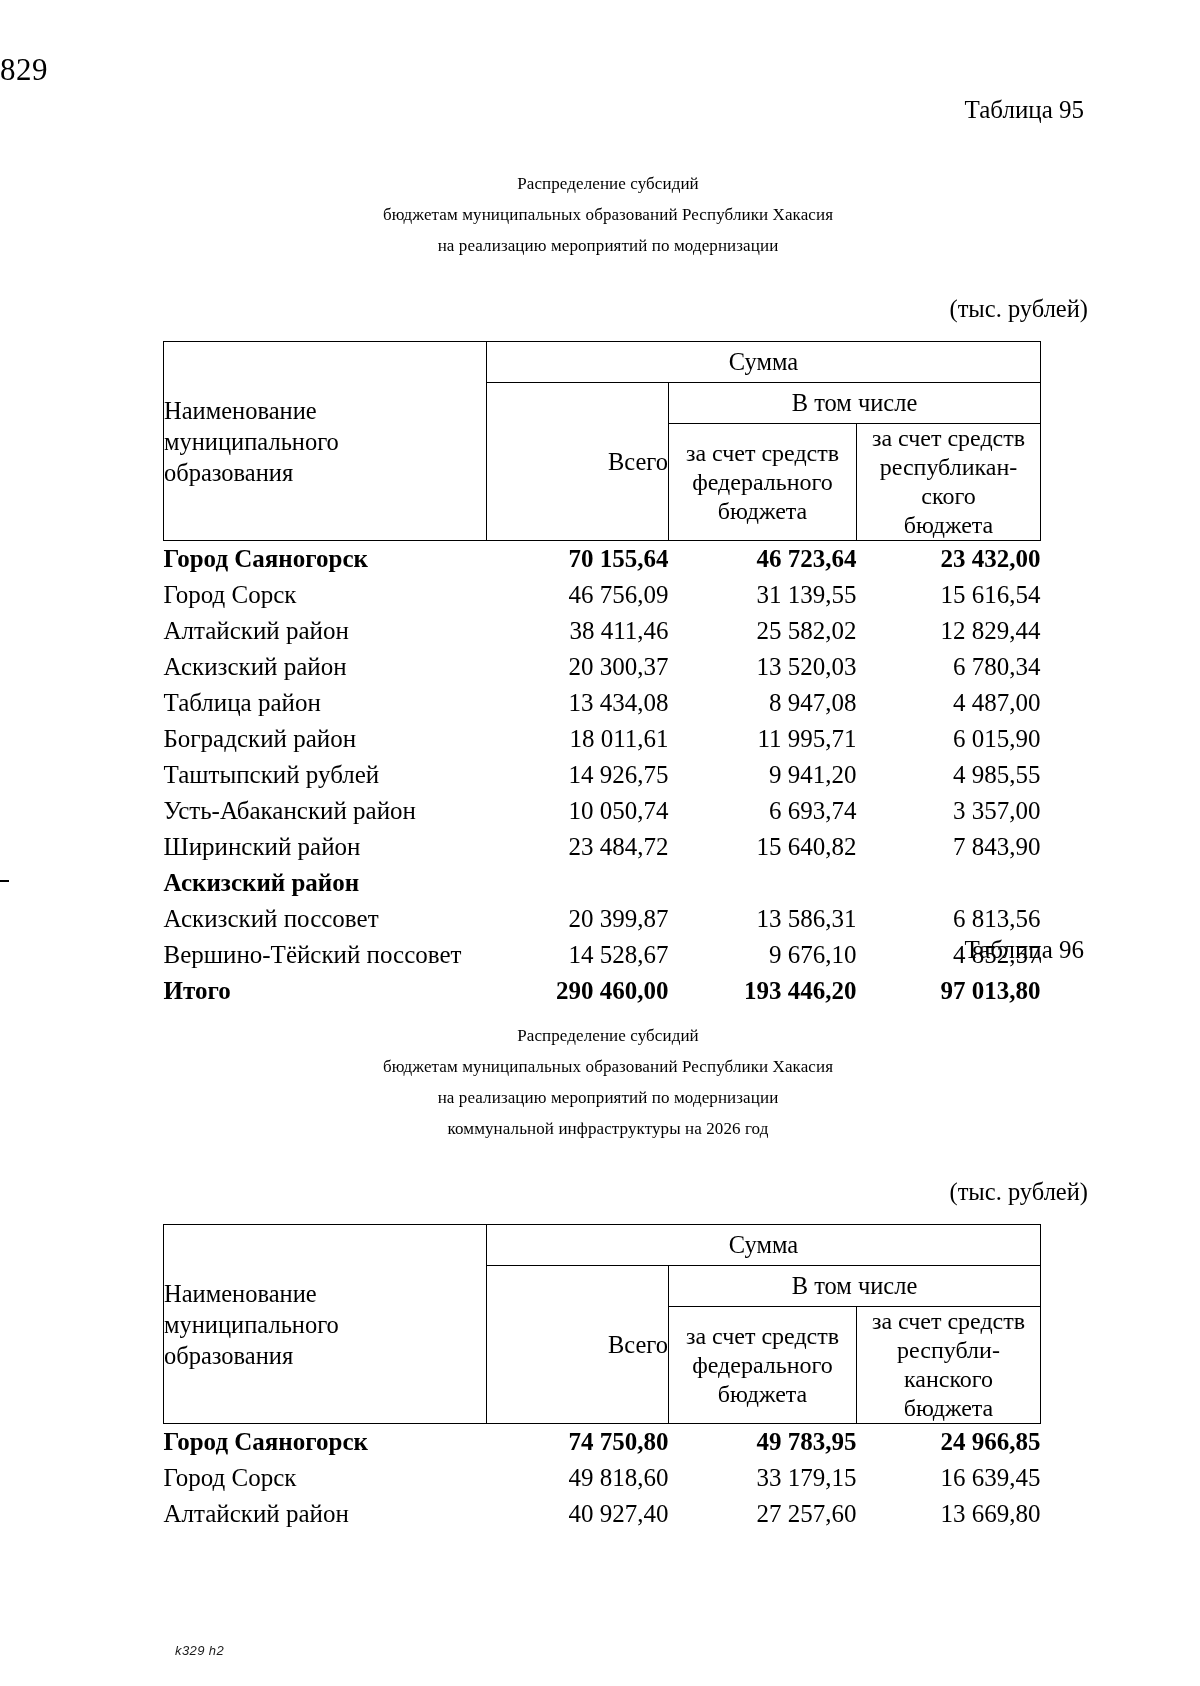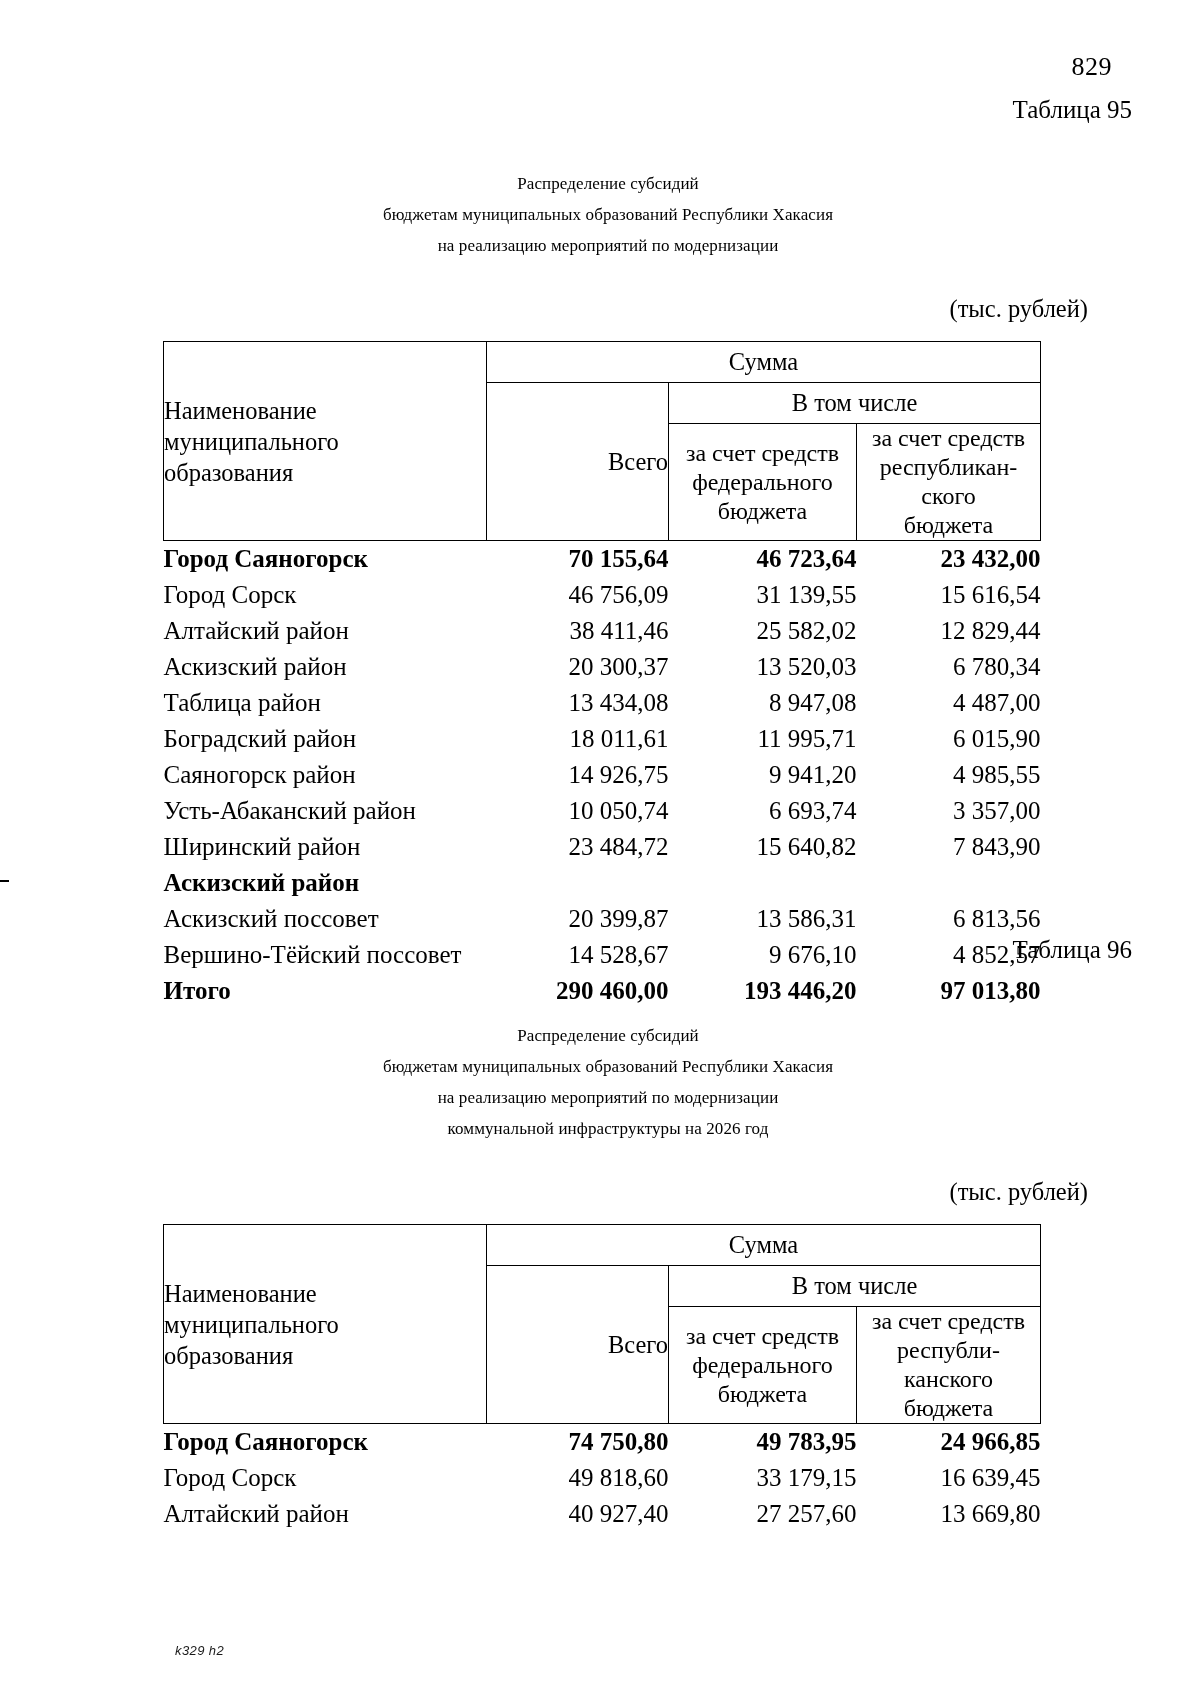--- a/index.html
+++ b/index.html
@@ -19,28 +19,28 @@
     position: relative;
     width: 1200px;
     height: 1686px;
     box-sizing: border-box;
   }
   .page-number {
     position: absolute;
     top: 52px;
     left: 0;
     width: 1112px;
-    text-align: right;
-    font-size: 26px;
+    text-align: left;
+    font-size: 31px;
     letter-spacing: 0.5px;
   }
   .table-label {
     text-align: right;
     font-size: 25px;
-    padding-right: 68px;
+    padding-right: 116px;
   }
   .doc-title {
     text-align: center;
     font-weight: normal;
     font-size: 17px;
     line-height: 31px;
     letter-spacing: 0.1px;
     padding-left: 16px;
   }
   .units {
@@ -236,21 +236,21 @@
             <td class="num">8 947,08</td>
             <td class="num">4 487,00</td>
           </tr>
           <tr>
             <td class="nm">Боградский район</td>
             <td class="num">18 011,61</td>
             <td class="num">11 995,71</td>
             <td class="num">6 015,90</td>
           </tr>
           <tr>
-            <td class="nm">Саяногорск район</td>
+            <td class="nm">Таштыпский рублей</td>
             <td class="num">14 926,75</td>
             <td class="num">9 941,20</td>
             <td class="num">4 985,55</td>
           </tr>
           <tr>
             <td class="nm">Усть-Абаканский район</td>
             <td class="num">10 050,74</td>
             <td class="num">6 693,74</td>
             <td class="num">3 357,00</td>
           </tr>

